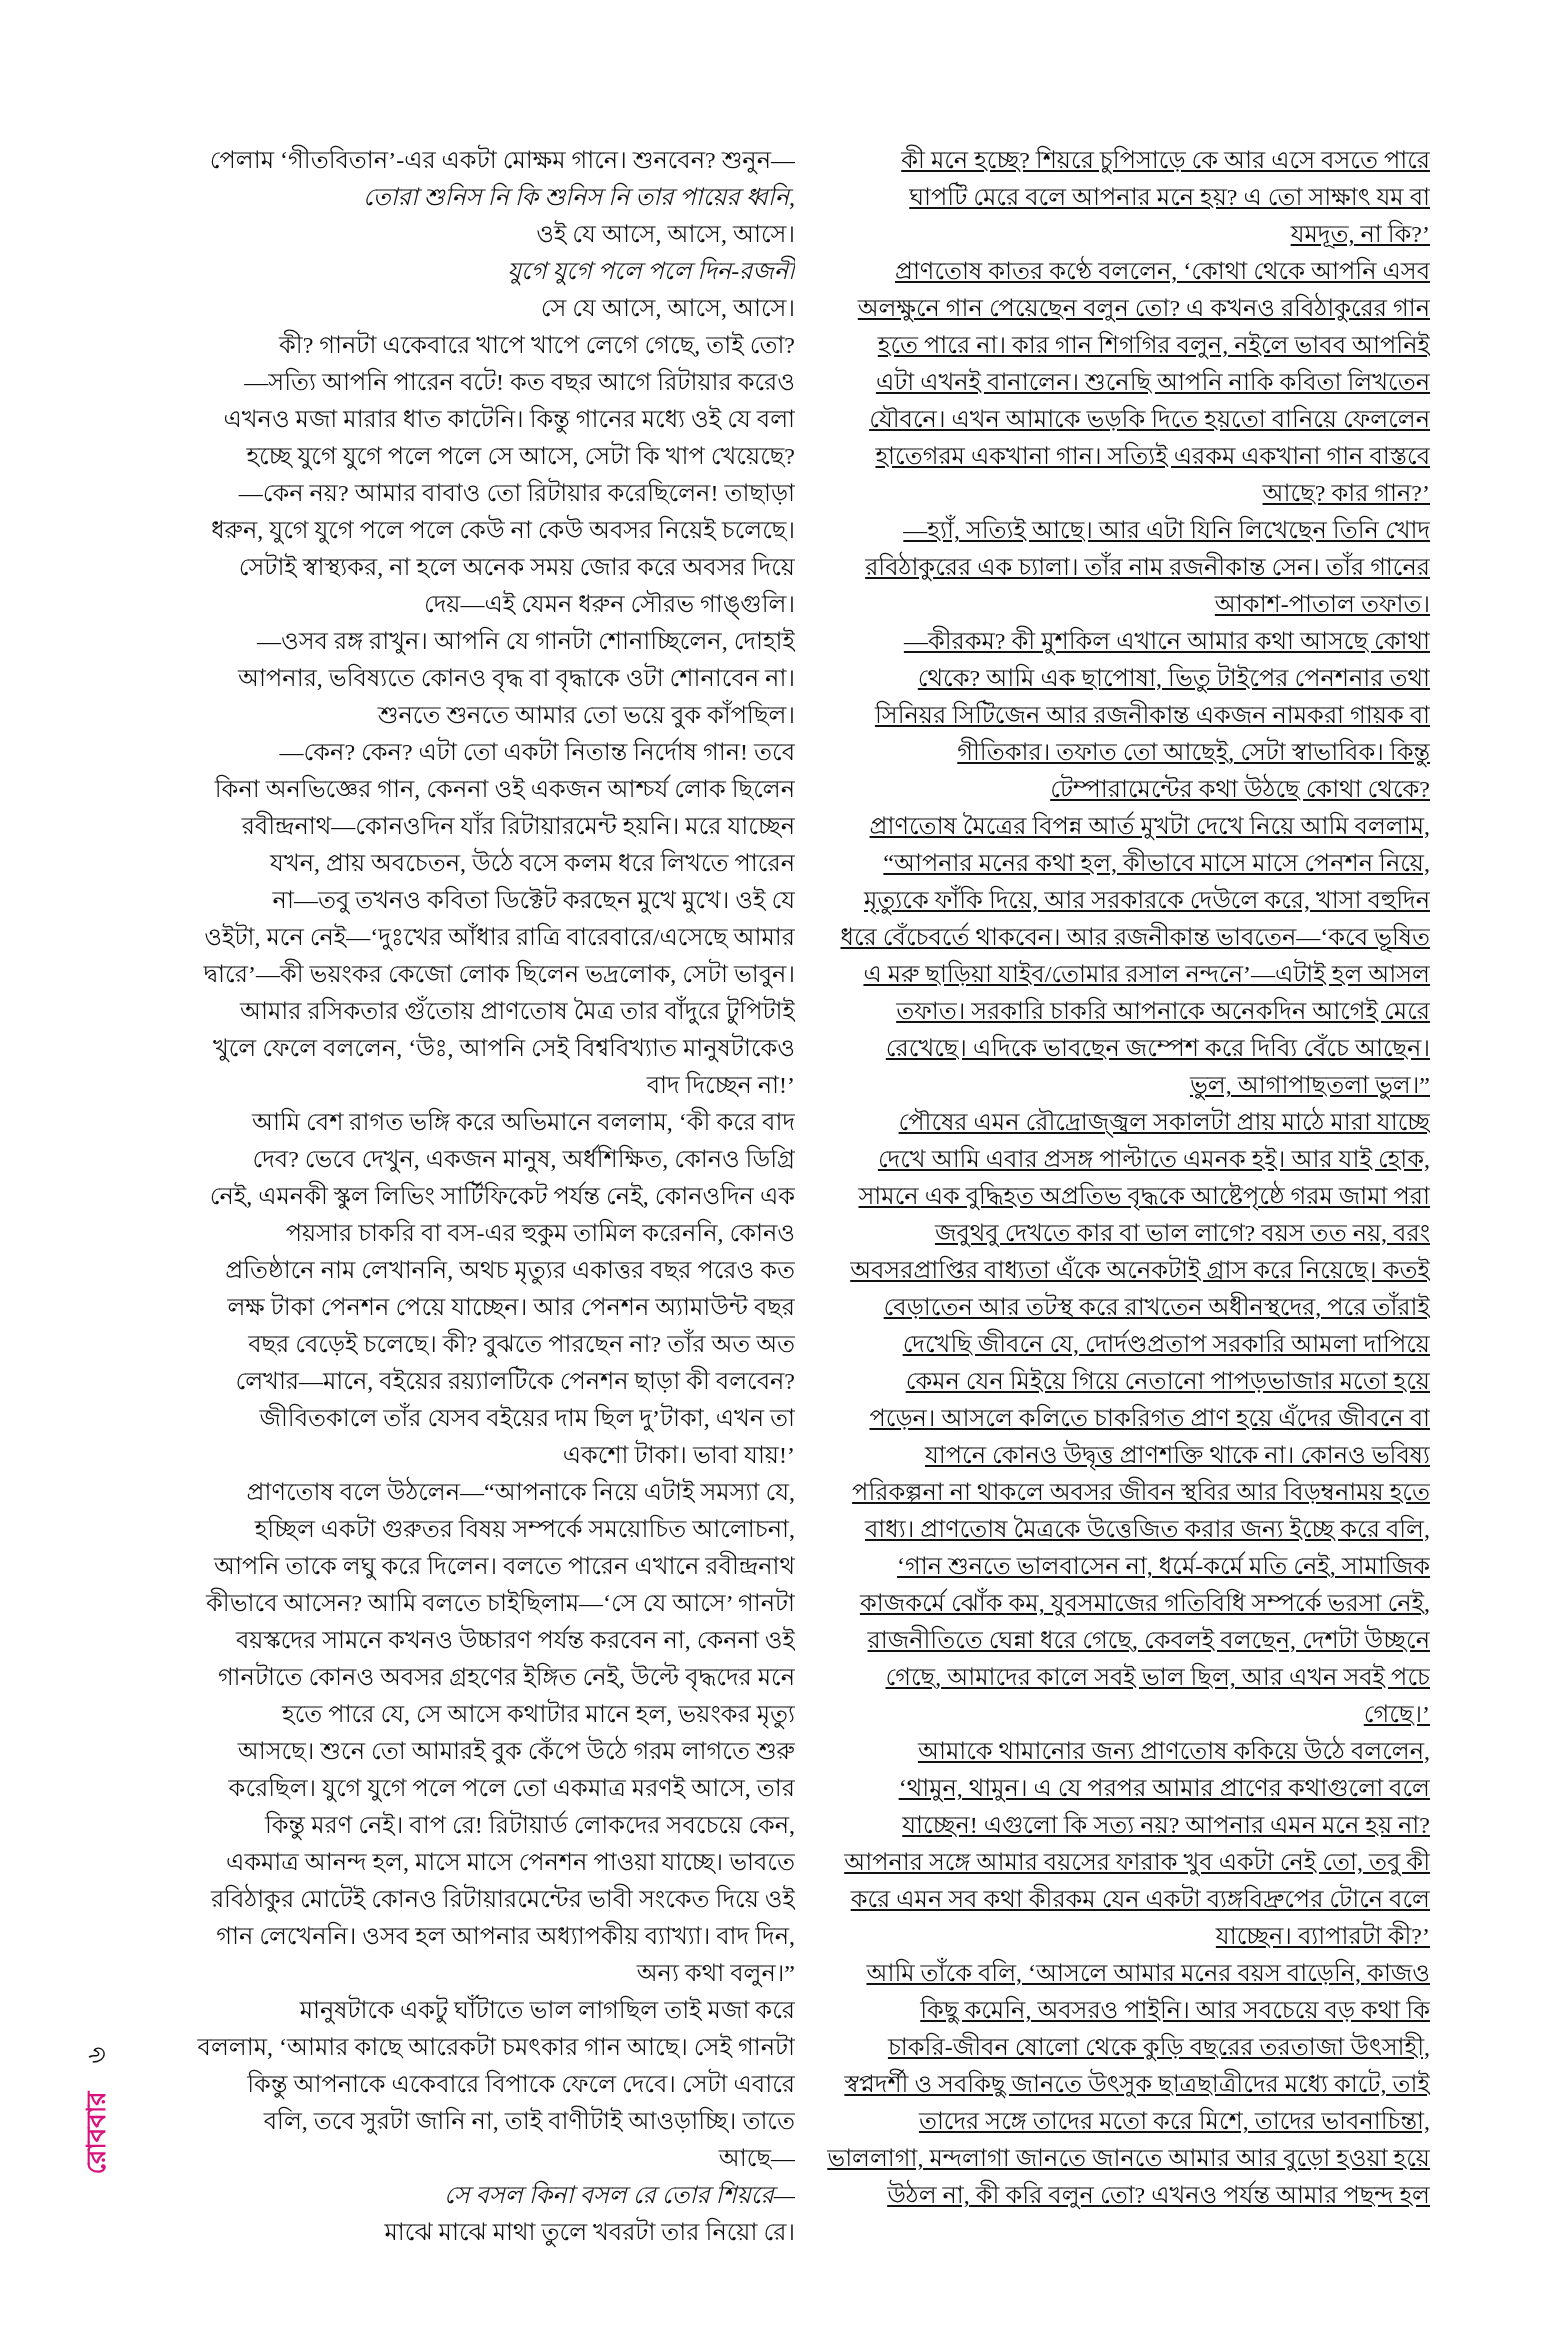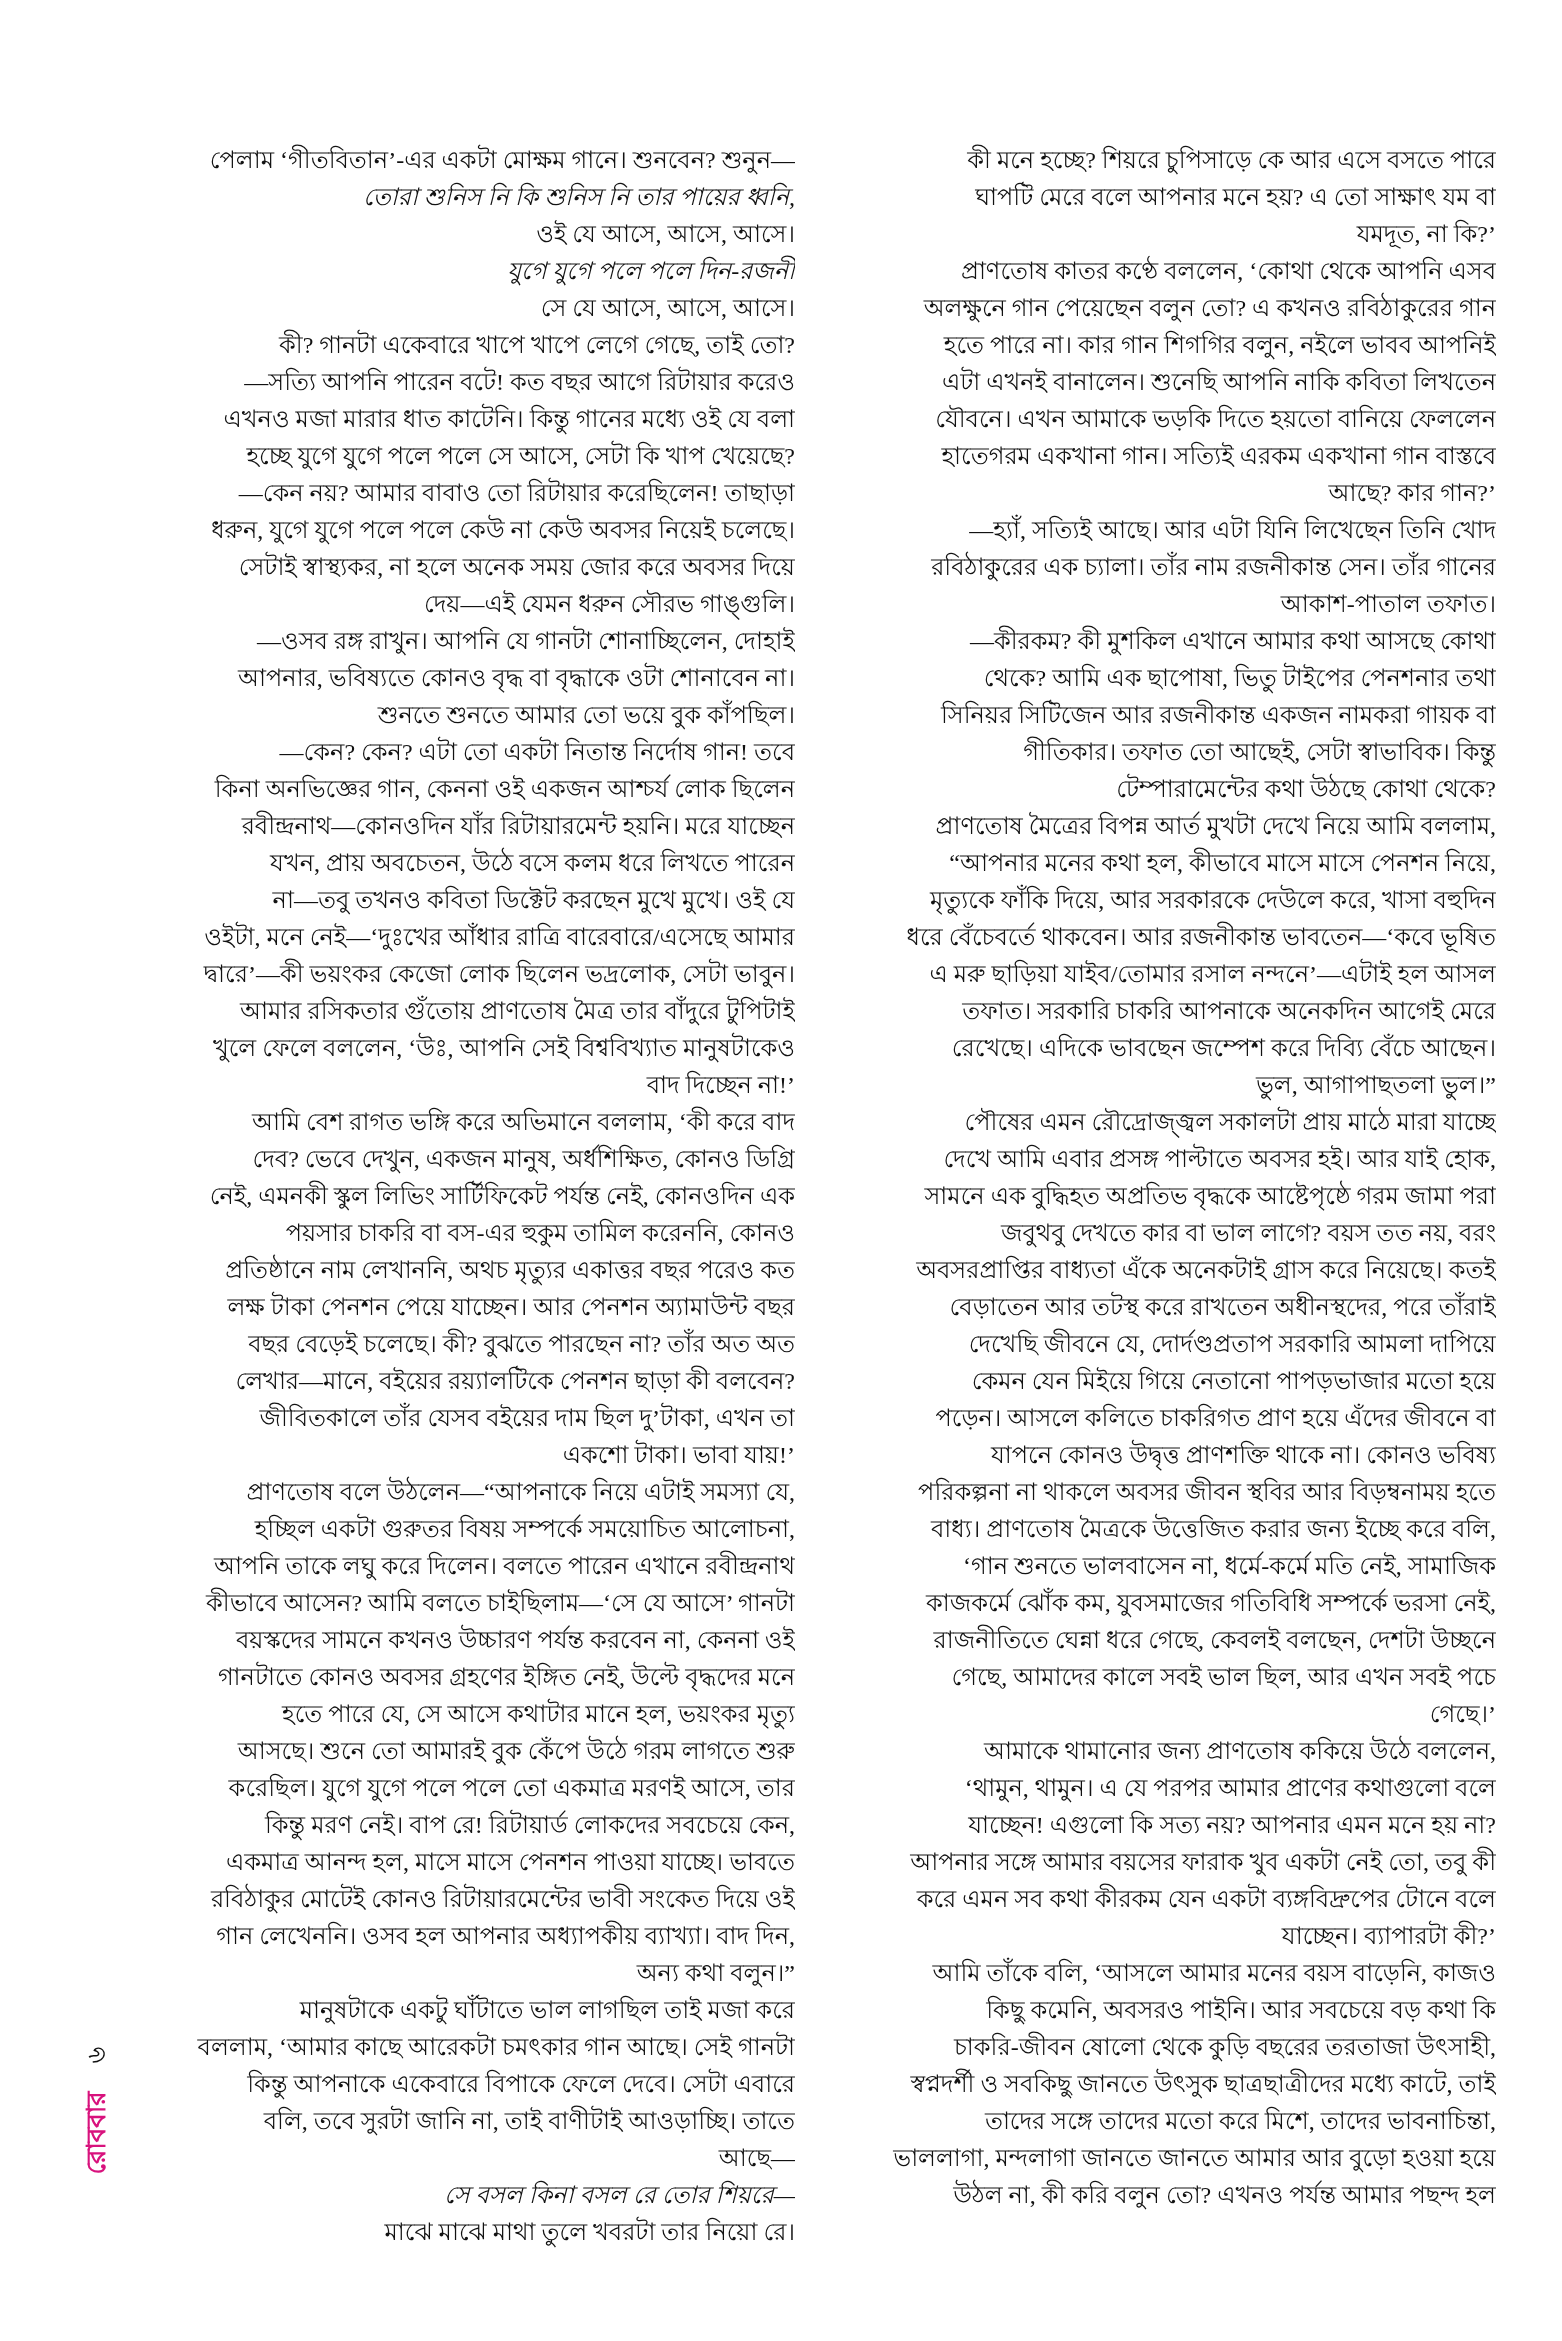--- a/index.html
+++ b/index.html
@@ -19,21 +19,21 @@
     position: absolute;
     top: 142px;
     width: 666px;
     height: 2172px;
     overflow: hidden;
     font-size: 24px;
     line-height: 37px;
     text-align: right;
   }
   .col-left  { left: 129px; }
-  .col-right { left: 830px; }
+  .col-right { left: 764px; text-decoration: underline; }
   .line { white-space: nowrap; height: 37px; }
   .line.i0 { padding-left: 0; }
   .line.i1 { padding-left: 22px; }
   .line.i2 { padding-left: 51px; font-style: italic; }
   .line.i3 { padding-left: 76px; }
   .sidebar-num {
     position: absolute;
     left: 98px; top: 2055px;
     transform: translate(-50%, -50%) rotate(-90deg);
     font-size: 26px;
@@ -140,21 +140,21 @@
       <div class="line i0">টেম্পারামেন্টের কথা উঠছে কোথা থেকে?</div>
       <div class="line i1">প্রাণতোষ মৈত্রের বিপন্ন আর্ত মুখটা দেখে নিয়ে আমি বললাম,</div>
       <div class="line i0">“আপনার মনের কথা হল, কীভাবে মাসে মাসে পেনশন নিয়ে,</div>
       <div class="line i0">মৃত্যুকে ফাঁকি দিয়ে, আর সরকারকে দেউলে করে, খাসা বহুদিন</div>
       <div class="line i0">ধরে বেঁচেবর্তে থাকবেন। আর রজনীকান্ত ভাবতেন—‘কবে ভূষিত</div>
       <div class="line i0">এ মরু ছাড়িয়া যাইব/তোমার রসাল নন্দনে’—এটাই হল আসল</div>
       <div class="line i0">তফাত। সরকারি চাকরি আপনাকে অনেকদিন আগেই মেরে</div>
       <div class="line i0">রেখেছে। এদিকে ভাবছেন জম্পেশ করে দিব্যি বেঁচে আছেন।</div>
       <div class="line i0">ভুল, আগাপাছতলা ভুল।”</div>
       <div class="line i1">পৌষের এমন রৌদ্রোজ্জ্বল সকালটা প্রায় মাঠে মারা যাচ্ছে</div>
-      <div class="line i0">দেখে আমি এবার প্রসঙ্গ পাল্টাতে অবসর হই। আর যাই হোক,</div>
+      <div class="line i0">দেখে আমি এবার প্রসঙ্গ পাল্টাতে এমনক হই। আর যাই হোক,</div>
       <div class="line i0">সামনে এক বুদ্ধিহত অপ্রতিভ বৃদ্ধকে আষ্টেপৃষ্ঠে গরম জামা পরা</div>
       <div class="line i0">জবুথবু দেখতে কার বা ভাল লাগে? বয়স তত নয়, বরং</div>
       <div class="line i0">অবসরপ্রাপ্তির বাধ্যতা এঁকে অনেকটাই গ্রাস করে নিয়েছে। কতই</div>
       <div class="line i0">বেড়াতেন আর তটস্থ করে রাখতেন অধীনস্থদের, পরে তাঁরাই</div>
       <div class="line i0">দেখেছি জীবনে যে, দোর্দণ্ডপ্রতাপ সরকারি আমলা দাপিয়ে</div>
       <div class="line i0">কেমন যেন মিইয়ে গিয়ে নেতানো পাপড়ভাজার মতো হয়ে</div>
       <div class="line i0">পড়েন। আসলে কলিতে চাকরিগত প্রাণ হয়ে এঁদের জীবনে বা</div>
       <div class="line i0">যাপনে কোনও উদ্বৃত্ত প্রাণশক্তি থাকে না। কোনও ভবিষ্য</div>
       <div class="line i0">পরিকল্পনা না থাকলে অবসর জীবন স্থবির আর বিড়ম্বনাময় হতে</div>
       <div class="line i0">বাধ্য। প্রাণতোষ মৈত্রকে উত্তেজিত করার জন্য ইচ্ছে করে বলি,</div>

